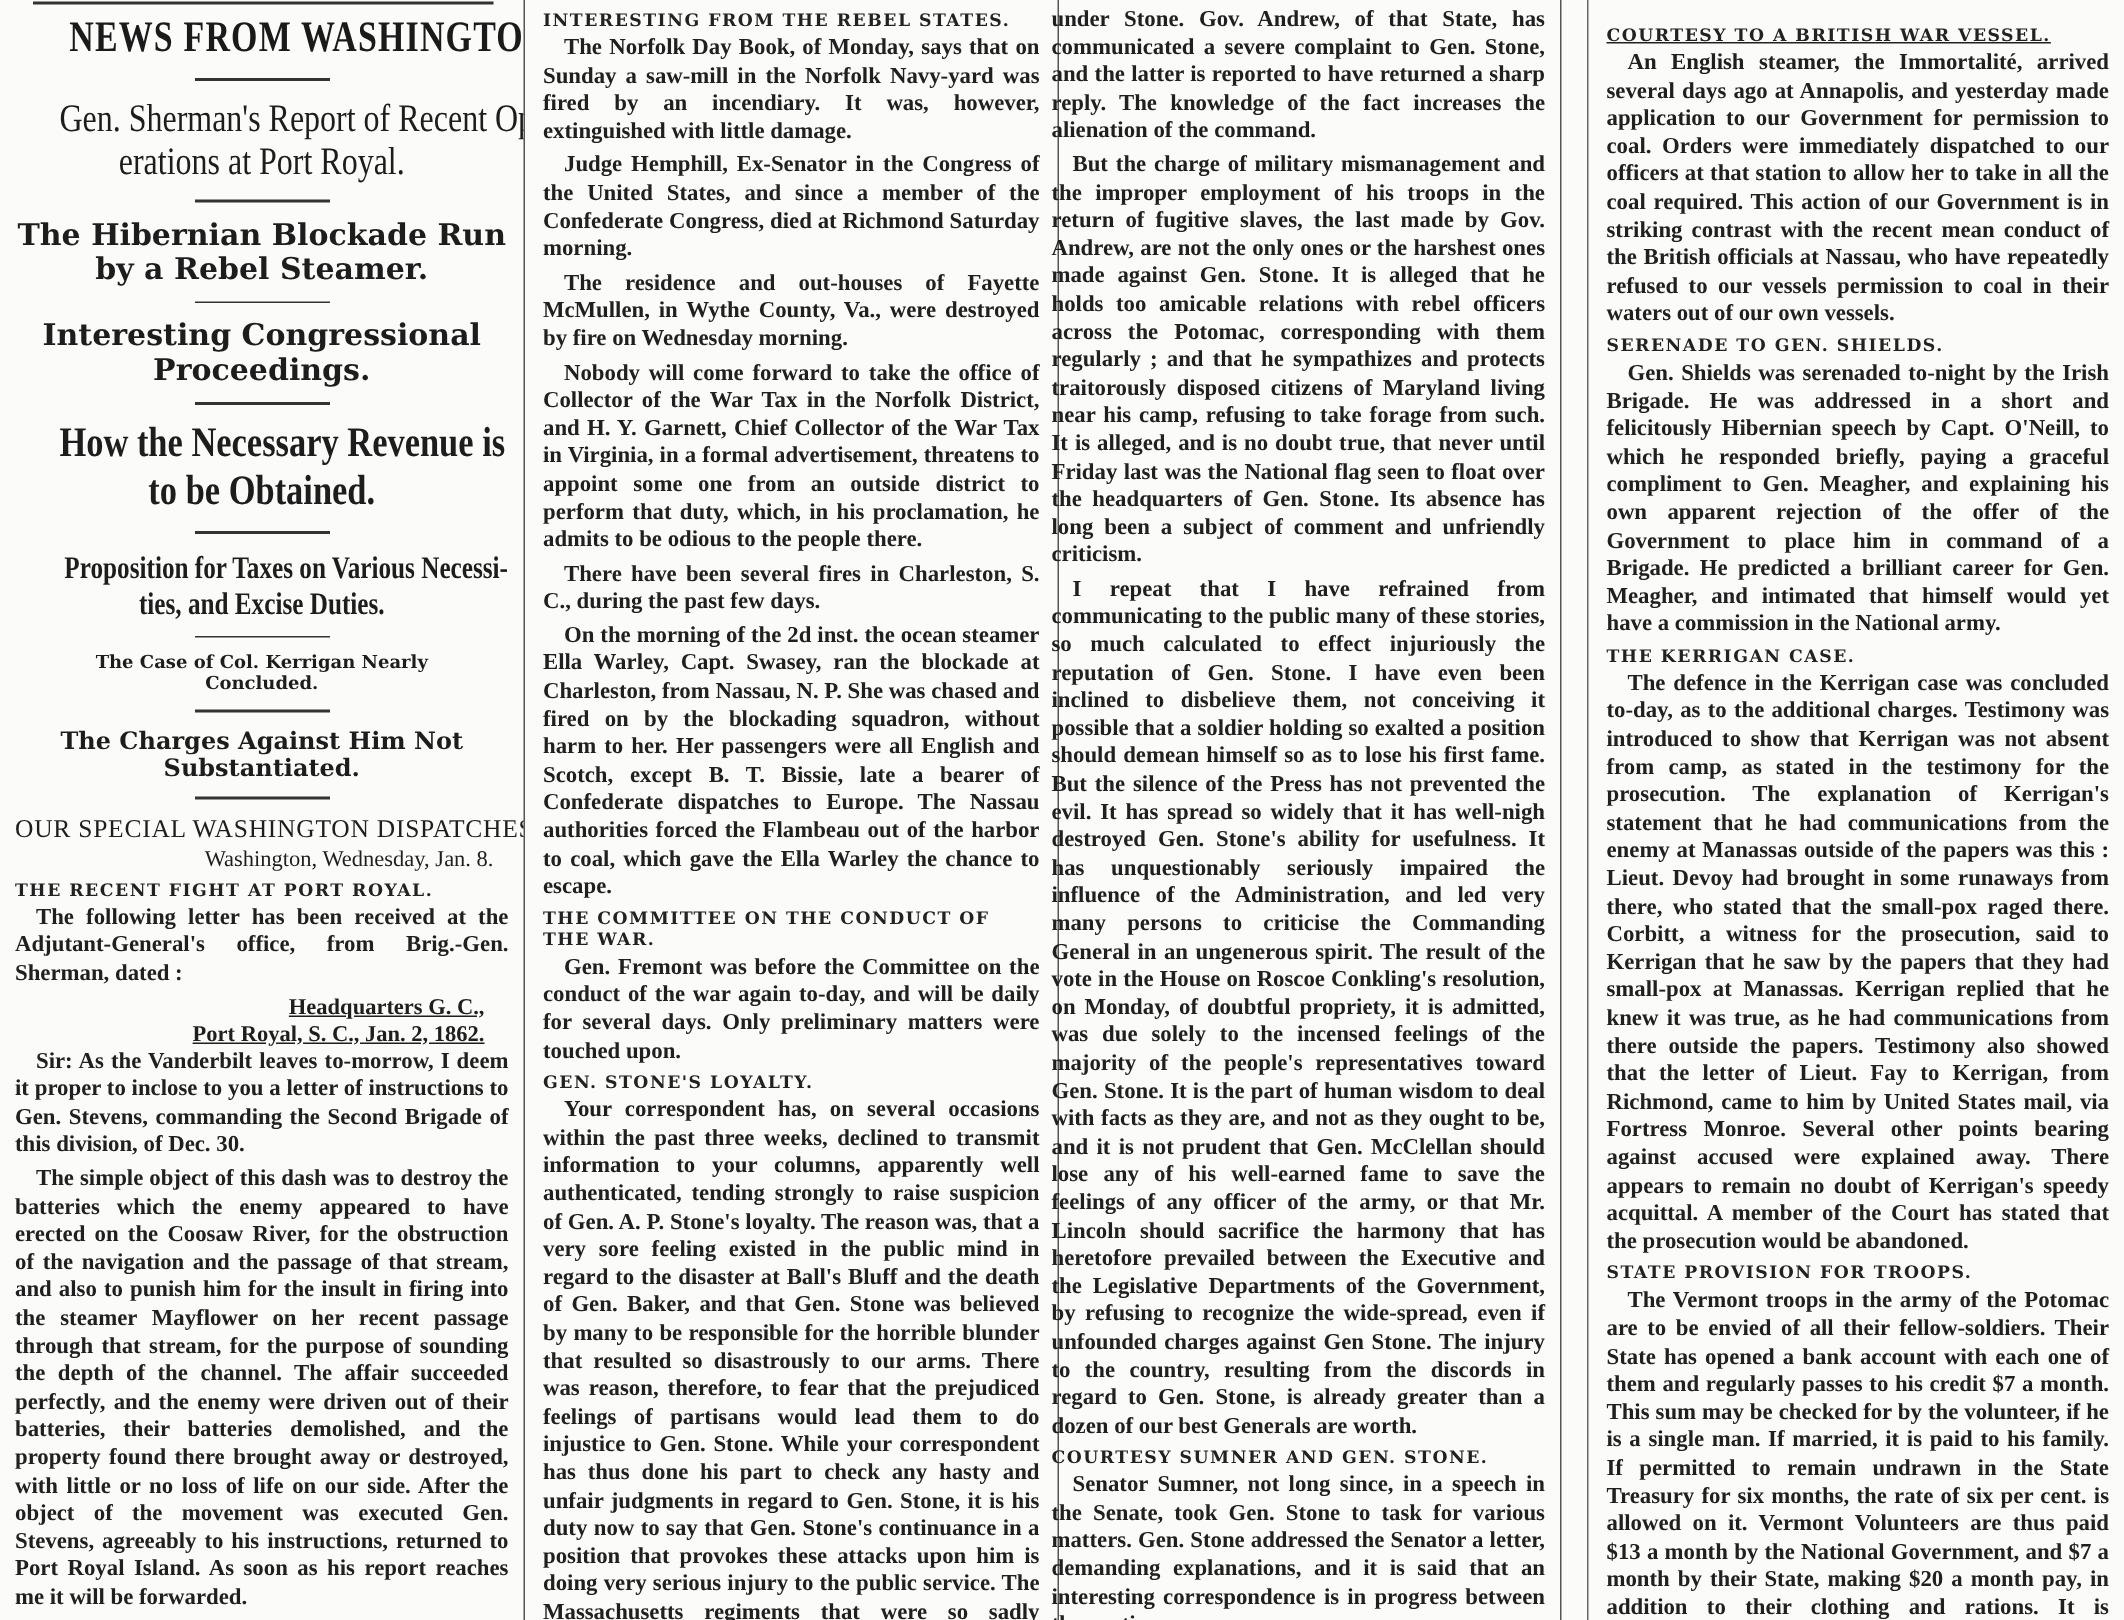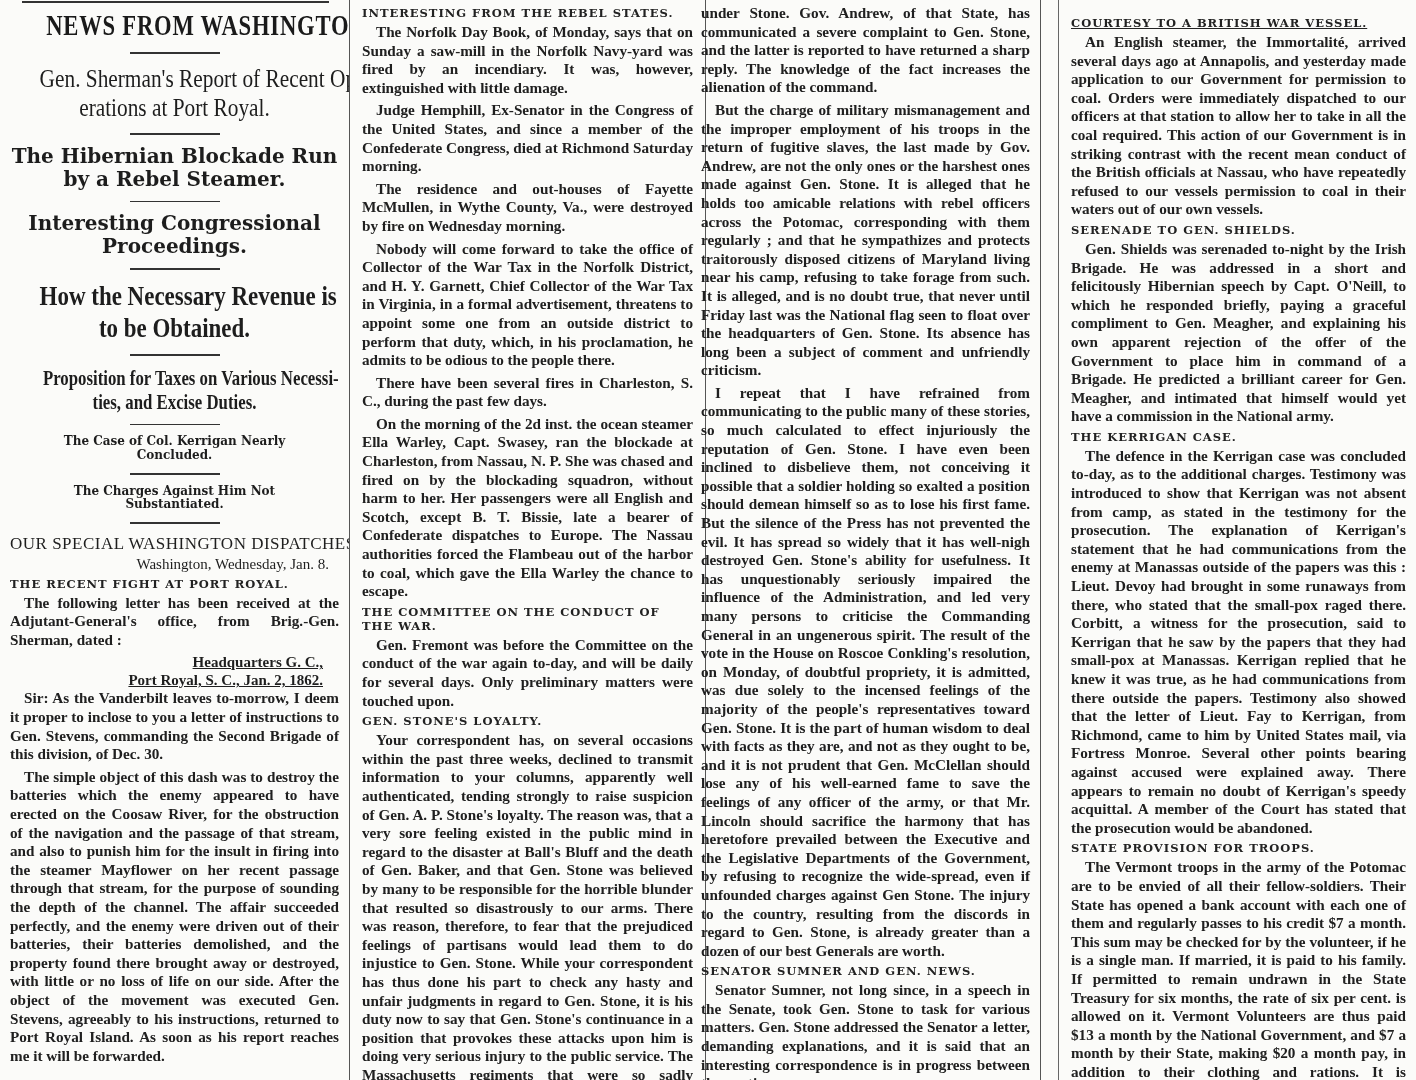--- a/index.html
+++ b/index.html
@@ -95,21 +95,21 @@
       <span class="line">ties, and Excise Duties.</span>
     </div>
     <div class="rule"></div>
 
     <div class="hd hd-bold" style="font-size:12px;">
       <span class="line">The Case of Col. Kerrigan Nearly</span>
       <span class="line">Concluded.</span>
     </div>
     <div class="rule"></div>
 
-    <div class="hd hd-bold" style="font-size:12px;">
+    <div class="hd hd-bold" style="font-size:16px;">
       <span class="line">The Charges Against Him Not</span>
       <span class="line">Substantiated.</span>
     </div>
     <div class="rule"></div>
 
     <div class="hspecial">OUR SPECIAL WASHINGTON DISPATCHES.</div>
     <div class="dateline">Washington, Wednesday, Jan. 8.</div>
     <div class="hsmall">THE RECENT FIGHT AT PORT ROYAL.</div>
     <p class="p">The following letter has been received at the Adjutant-General's office, from Brig.-Gen. Sherman, dated :</p>
     <div class="addr">
@@ -131,21 +131,21 @@
     <div class="hsmall">THE COMMITTEE ON THE CONDUCT OF THE WAR.</div>
     <p class="p">Gen. Fremont was before the Committee on the conduct of the war again to-day, and will be daily for several days. Only preliminary matters were touched upon.</p>
     <div class="hsmall">GEN. STONE'S LOYALTY.</div>
     <p class="p">Your correspondent has, on several occasions within the past three weeks, declined to transmit information to your columns, apparently well authenticated, tending strongly to raise suspicion of Gen. A. P. Stone's loyalty. The reason was, that a very sore feeling existed in the public mind in regard to the disaster at Ball's Bluff and the death of Gen. Baker, and that Gen. Stone was believed by many to be responsible for the horrible blunder that resulted so disastrously to our arms. There was reason, therefore, to fear that the prejudiced feelings of partisans would lead them to do injustice to Gen. Stone. While your correspondent has thus done his part to check any hasty and unfair judgments in regard to Gen. Stone, it is his duty now to say that Gen. Stone's continuance in a position that provokes these attacks upon him is doing very serious injury to the public service. The Massachusetts regiments that were so sadly thinned at Ball's Bluff find it impossible to recruit their ranks. They have sent officer after officer to Massachusetts, but they induce no one to enlist. There is none there willing to serve</p>
   </div>
 
   <div class="col col3">
     <p class="p noindent" style="margin-top:4px;">under Stone. Gov. Andrew, of that State, has communicated a severe complaint to Gen. Stone, and the latter is reported to have returned a sharp reply. The knowledge of the fact increases the alienation of the command.</p>
     <p class="p">But the charge of military mismanagement and the improper employment of his troops in the return of fugitive slaves, the last made by Gov. Andrew, are not the only ones or the harshest ones made against Gen. Stone. It is alleged that he holds too amicable relations with rebel officers across the Potomac, corresponding with them regularly ; and that he sympathizes and protects traitorously disposed citizens of Maryland living near his camp, refusing to take forage from such. It is alleged, and is no doubt true, that never until Friday last was the National flag seen to float over the headquarters of Gen. Stone. Its absence has long been a subject of comment and unfriendly criticism.</p>
     <p class="p">I repeat that I have refrained from communicating to the public many of these stories, so much calculated to effect injuriously the reputation of Gen. Stone. I have even been inclined to disbelieve them, not conceiving it possible that a soldier holding so exalted a position should demean himself so as to lose his first fame. But the silence of the Press has not prevented the evil. It has spread so widely that it has well-nigh destroyed Gen. Stone's ability for usefulness. It has unquestionably seriously impaired the influence of the Administration, and led very many persons to criticise the Commanding General in an ungenerous spirit. The result of the vote in the House on Roscoe Conkling's resolution, on Monday, of doubtful propriety, it is admitted, was due solely to the incensed feelings of the majority of the people's representatives toward Gen. Stone. It is the part of human wisdom to deal with facts as they are, and not as they ought to be, and it is not prudent that Gen. McClellan should lose any of his well-earned fame to save the feelings of any officer of the army, or that Mr. Lincoln should sacrifice the harmony that has heretofore prevailed between the Executive and the Legislative Departments of the Government, by refusing to recognize the wide-spread, even if unfounded charges against Gen Stone. The injury to the country, resulting from the discords in regard to Gen. Stone, is already greater than a dozen of our best Generals are worth.</p>
-    <div class="hsmall">SENATOR SUMNER AND GEN. NEWS.</div>
+    <div class="hsmall">COURTESY SUMNER AND GEN. STONE.</div>
     <p class="p">Senator Sumner, not long since, in a speech in the Senate, took Gen. Stone to task for various matters. Gen. Stone addressed the Senator a letter, demanding explanations, and it is said that an interesting correspondence is in progress between the parties.</p>
 
   </div>
 
   <div class="col col4">
     <div class="hsmall" style="margin-top:16px;text-decoration:underline;">COURTESY TO A BRITISH WAR VESSEL.</div>
     <p class="p">An English steamer, the Immortalité, arrived several days ago at Annapolis, and yesterday made application to our Government for permission to coal. Orders were immediately dispatched to our officers at that station to allow her to take in all the coal required. This action of our Government is in striking contrast with the recent mean conduct of the British officials at Nassau, who have repeatedly refused to our vessels permission to coal in their waters out of our own vessels.</p>
     <div class="hsmall">SERENADE TO GEN. SHIELDS.</div>
     <p class="p">Gen. Shields was serenaded to-night by the Irish Brigade. He was addressed in a short and felicitously Hibernian speech by Capt. O'Neill, to which he responded briefly, paying a graceful compliment to Gen. Meagher, and explaining his own apparent rejection of the offer of the Government to place him in command of a Brigade. He predicted a brilliant career for Gen. Meagher, and intimated that himself would yet have a commission in the National army.</p>
     <div class="hsmall">THE KERRIGAN CASE.</div>

